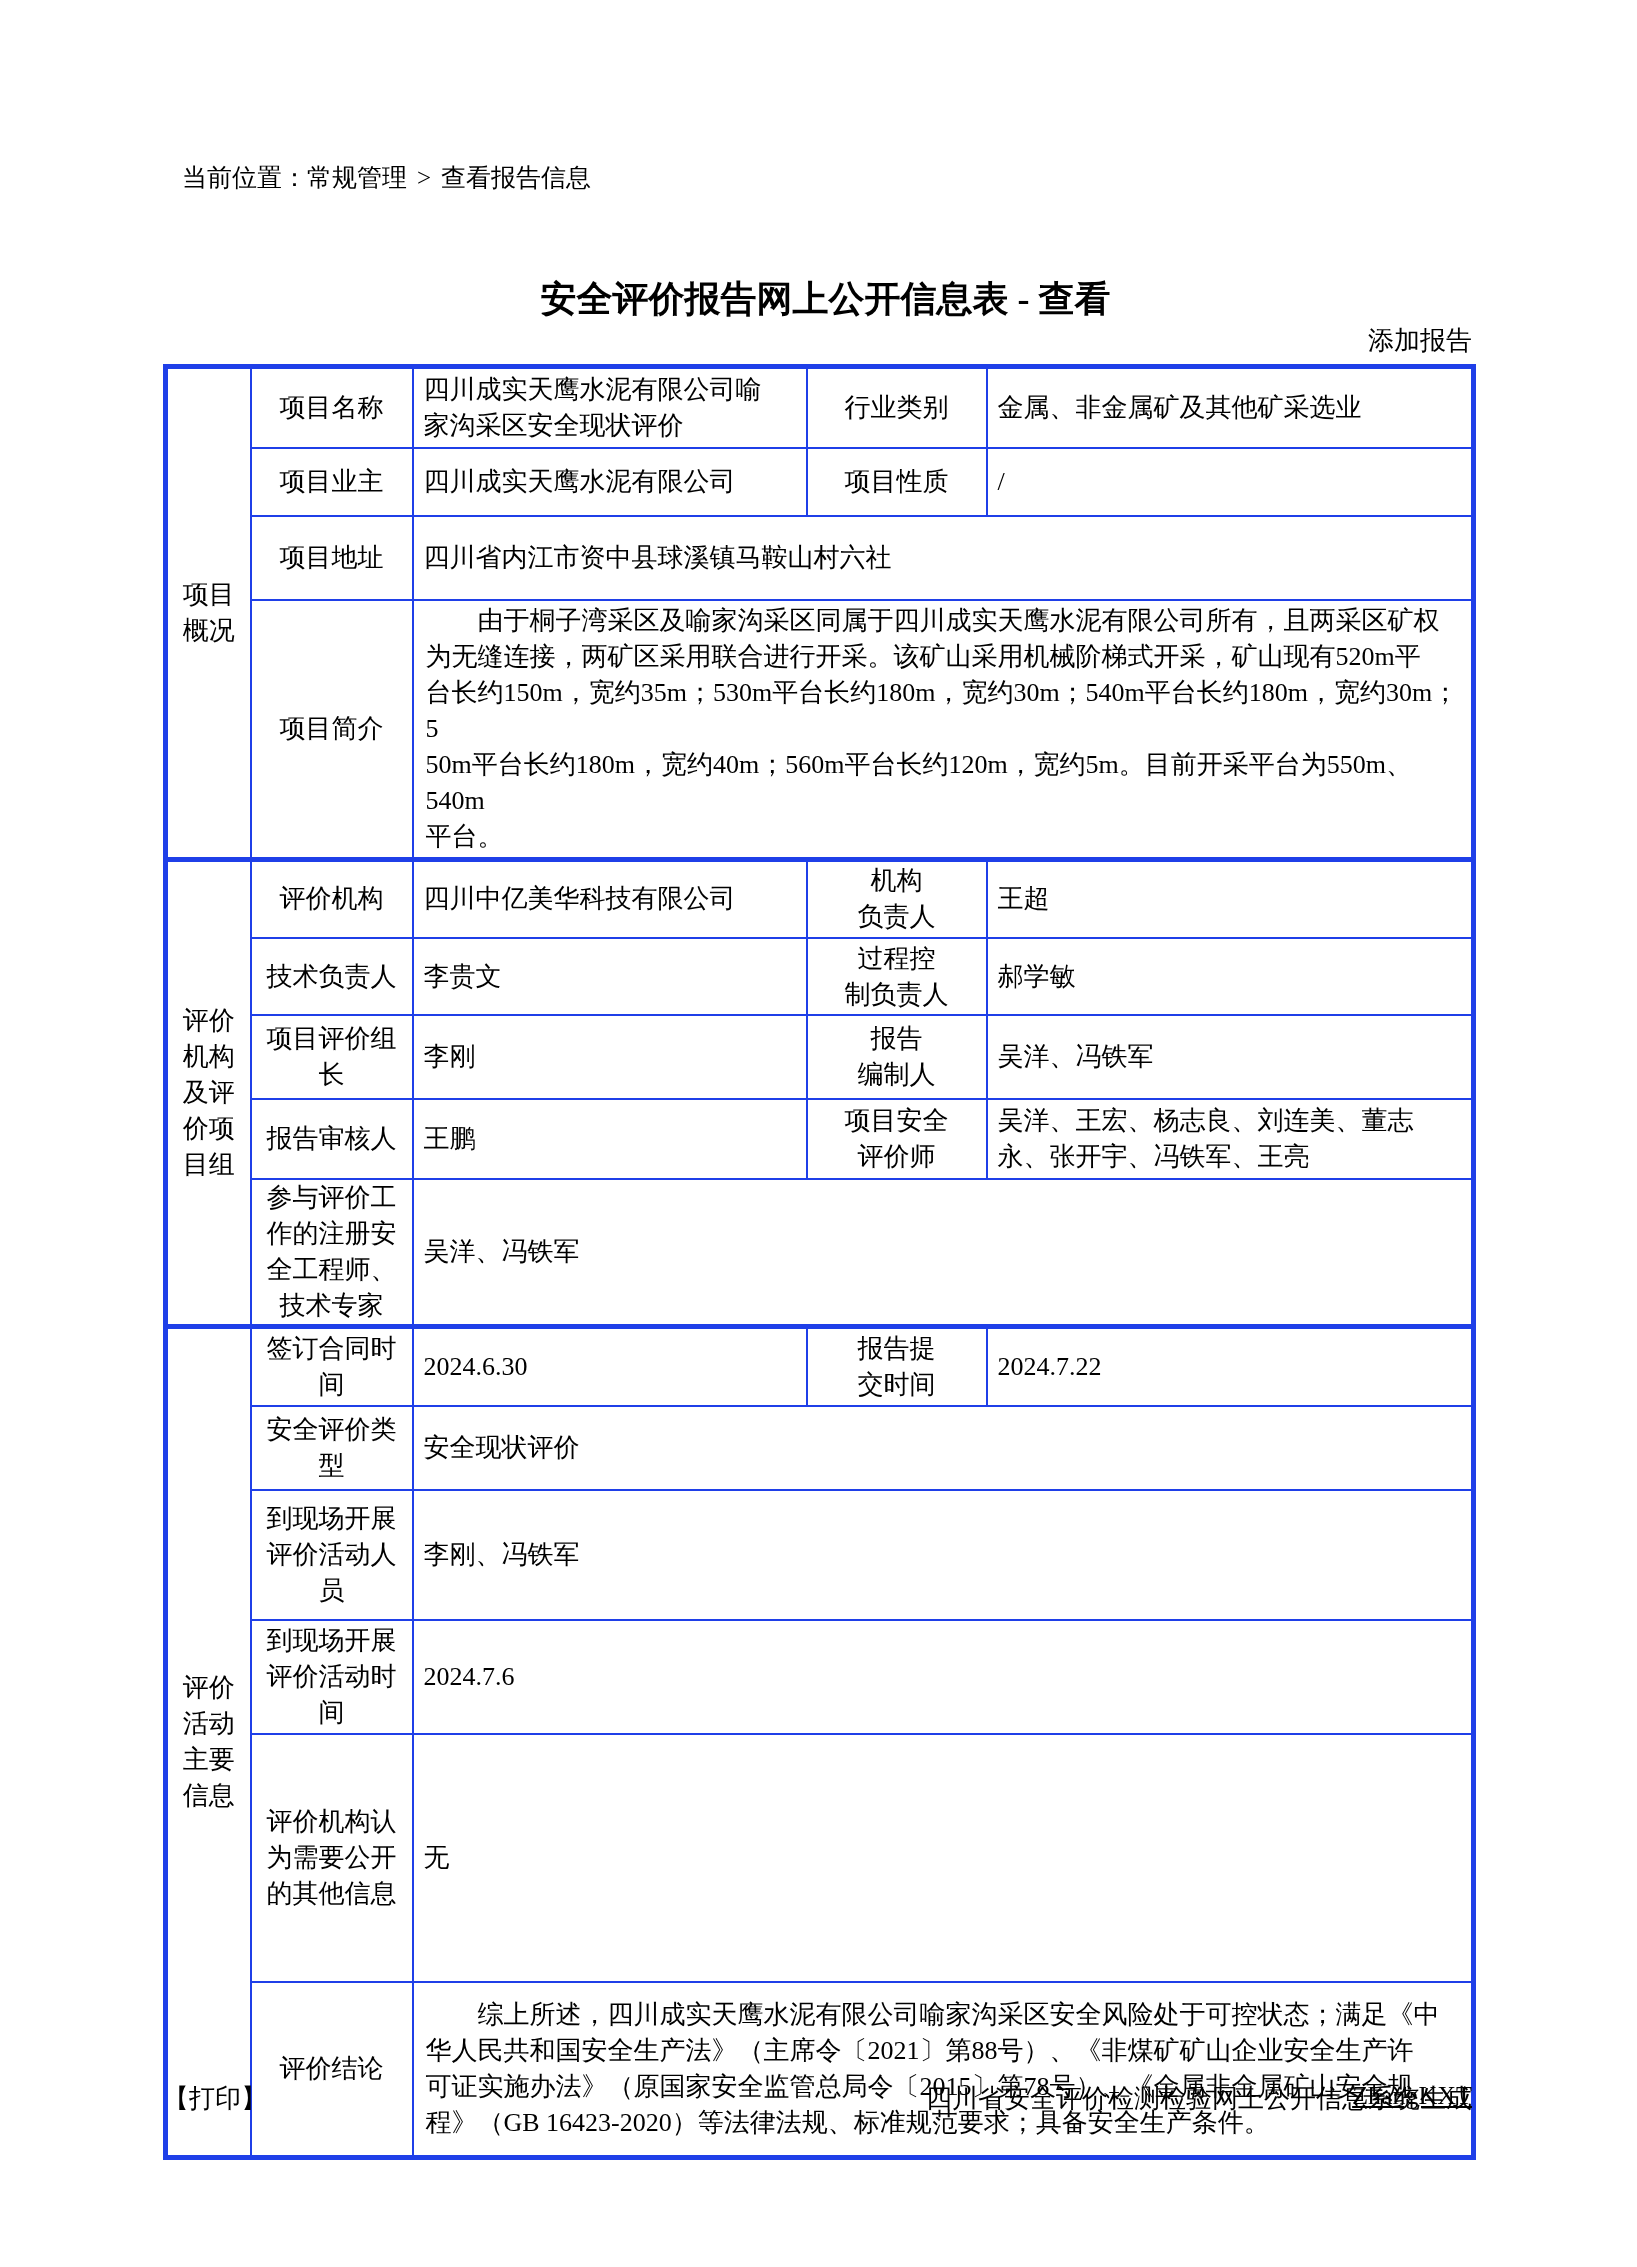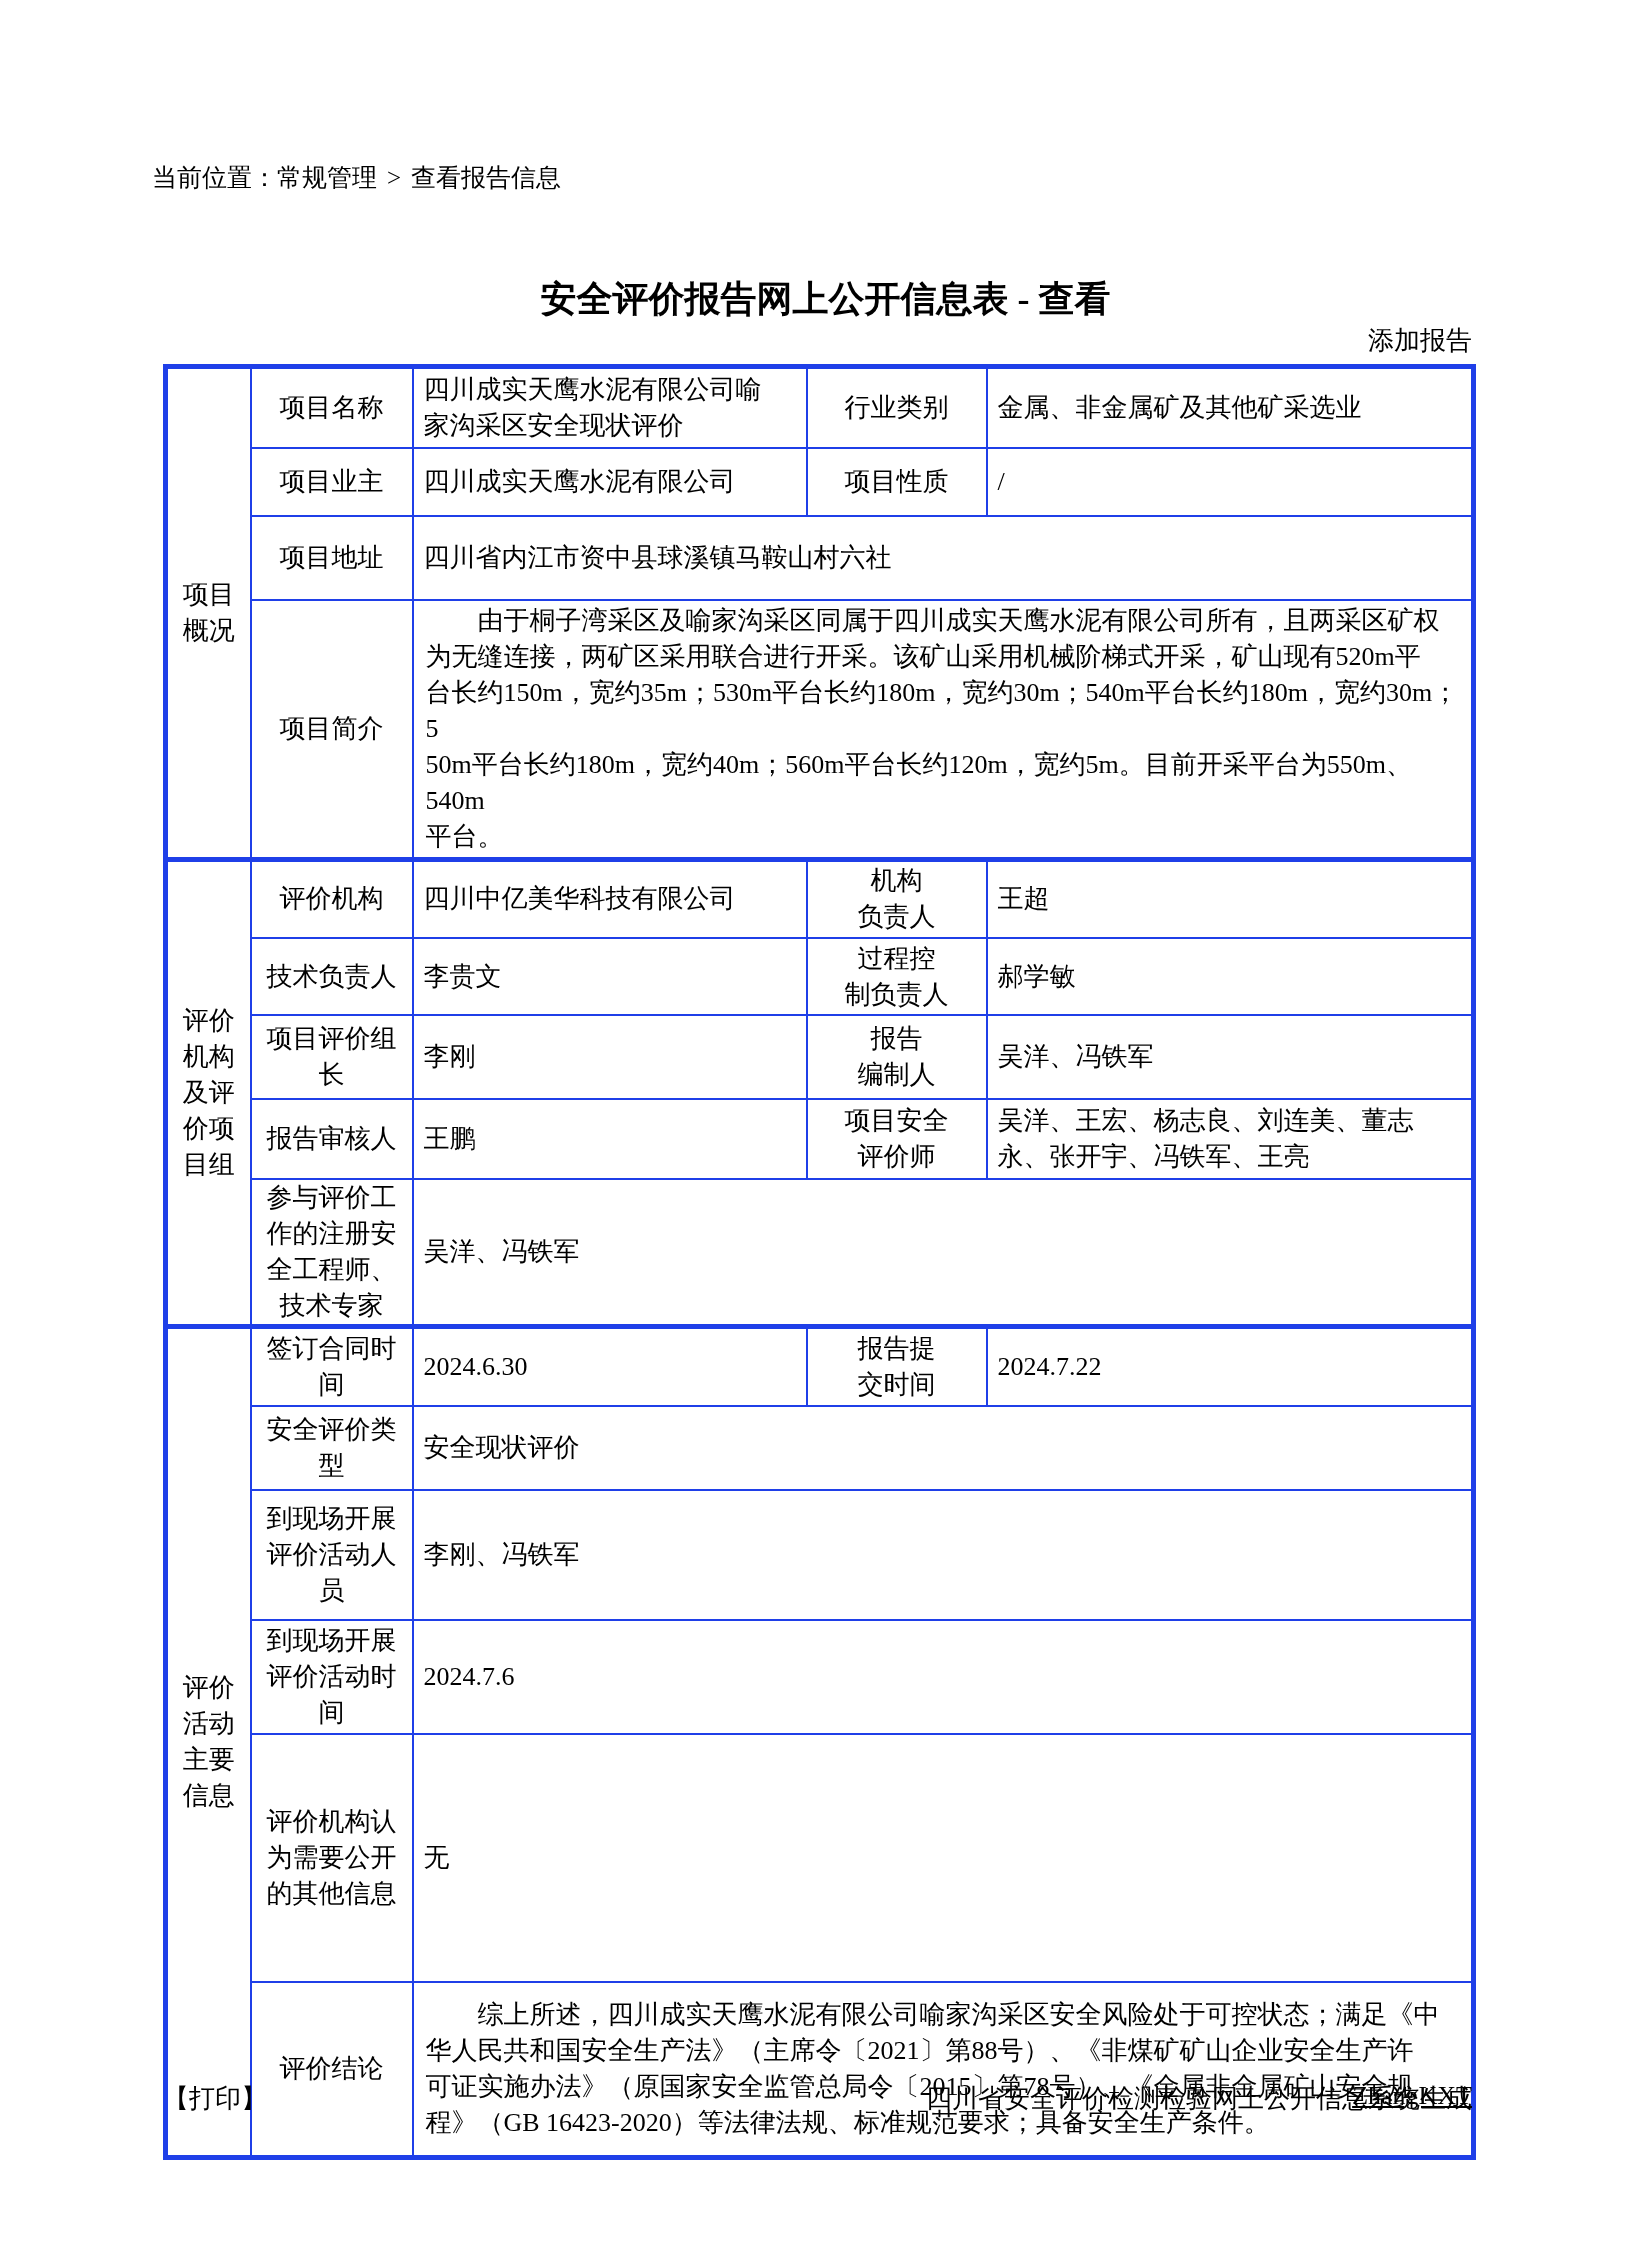--- a/index.html
+++ b/index.html
@@ -9,21 +9,21 @@
     background:#ffffff;
     font-family:"Liberation Serif","DejaVu Serif",serif;
     color:#000;
     overflow:hidden;
   }
   .page-number{
     position:absolute;top:8px;left:163px;width:1324px;
     text-align:right;font-size:30px;
   }
   .breadcrumb{
-    position:absolute;top:161px;left:152px;
+    position:absolute;top:161px;left:182px;
     font-size:25px;white-space:nowrap;
   }
   .breadcrumb .sep{margin:0 10px;}
   .page-title{
     position:absolute;top:267px;left:163px;width:1309px;
     margin:8px;text-align:center;
     font-size:36px;font-weight:bold;
   }
   .add-report-row{
     position:absolute;top:323px;left:163px;width:1309px;

